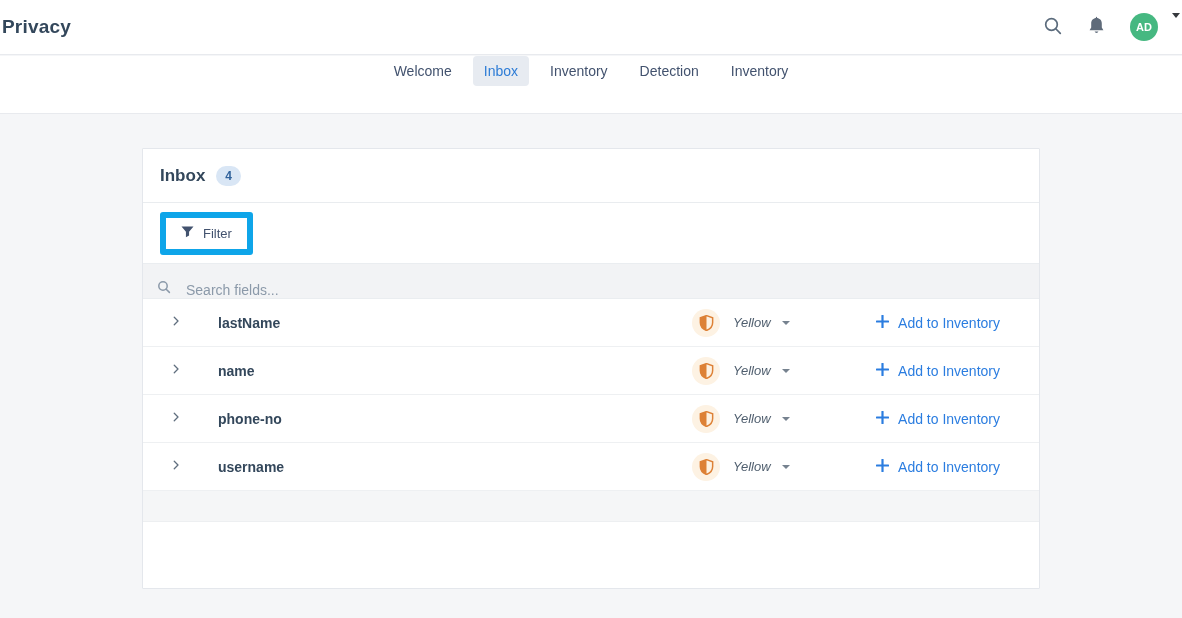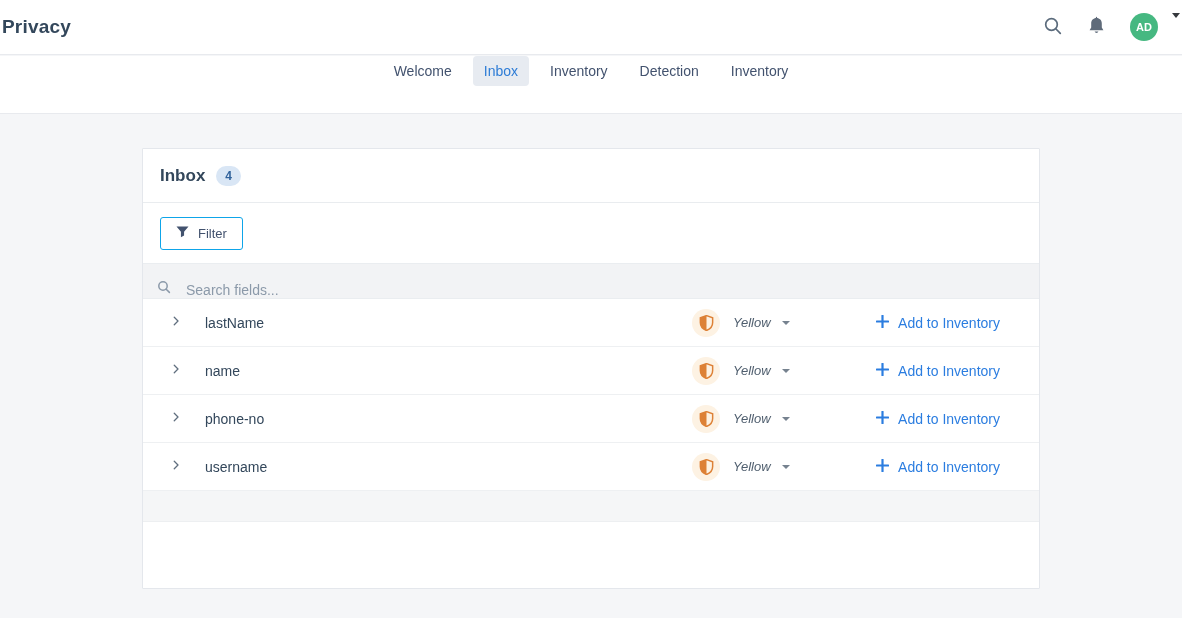--- a/index.html
+++ b/index.html
@@ -58,21 +58,21 @@
   }
   .card-title { font-size:17px; font-weight:700; color:#33475b; }
   .badge {
     background:#d9e6f5; color:#31639c;
     font-size:12px; font-weight:700;
     padding:3px 9px; border-radius:10px;
   }
   .filter-section { height:60px; display:flex; align-items:center; padding:0 17px; }
   .filter-btn {
     display:flex; align-items:center; gap:9px;
-    background:#ffffff; border:1px solid #0ea5e9; border-radius:3px;
+    background:#ffffff; border:6px solid #0ea5e9; border-radius:3px;
     padding:8px 15px; font-size:13px; color:#42526e; cursor:pointer;
     font-family:"Liberation Sans", sans-serif;
   }
   .search-row {
     height:36px; background:#f2f3f5;
     border-top:1px solid #eaedf0; border-bottom:1px solid #eaedf0;
     display:flex; align-items:flex-end; padding:0 14px; gap:15px;
   }
   .search-input {
     background:transparent; border:none; outline:none;
@@ -80,21 +80,21 @@
     font-family:"Liberation Sans", sans-serif;
   }
   .search-input::placeholder { color:#8b99a9; }
 
   
   .row {
     height:48px; display:flex; align-items:center;
     padding:0 39px 0 27px; border-bottom:1px solid #eef0f2;
   }
   .row-chevron { display:flex; align-items:center; cursor:pointer; background:none; border:none; }
-  .row-label { margin-left:23px; font-size:14px; font-weight:400; color:#33475b; }
+  .row-label { margin-left:36px; font-size:14px; font-weight:700; color:#33475b; }
   .row-right {
     margin-left:auto; width:308px;
     display:flex; align-items:center; justify-content:space-between;
   }
   .sensitivity { display:flex; align-items:center; gap:13px; }
   .shield-circle {
     width:28px; height:28px; border-radius:50%;
     background:#fdf2e3; display:flex; align-items:center; justify-content:center;
   }
   .level-dd { display:flex; align-items:center; gap:11px; cursor:pointer;font-style:italic; }

